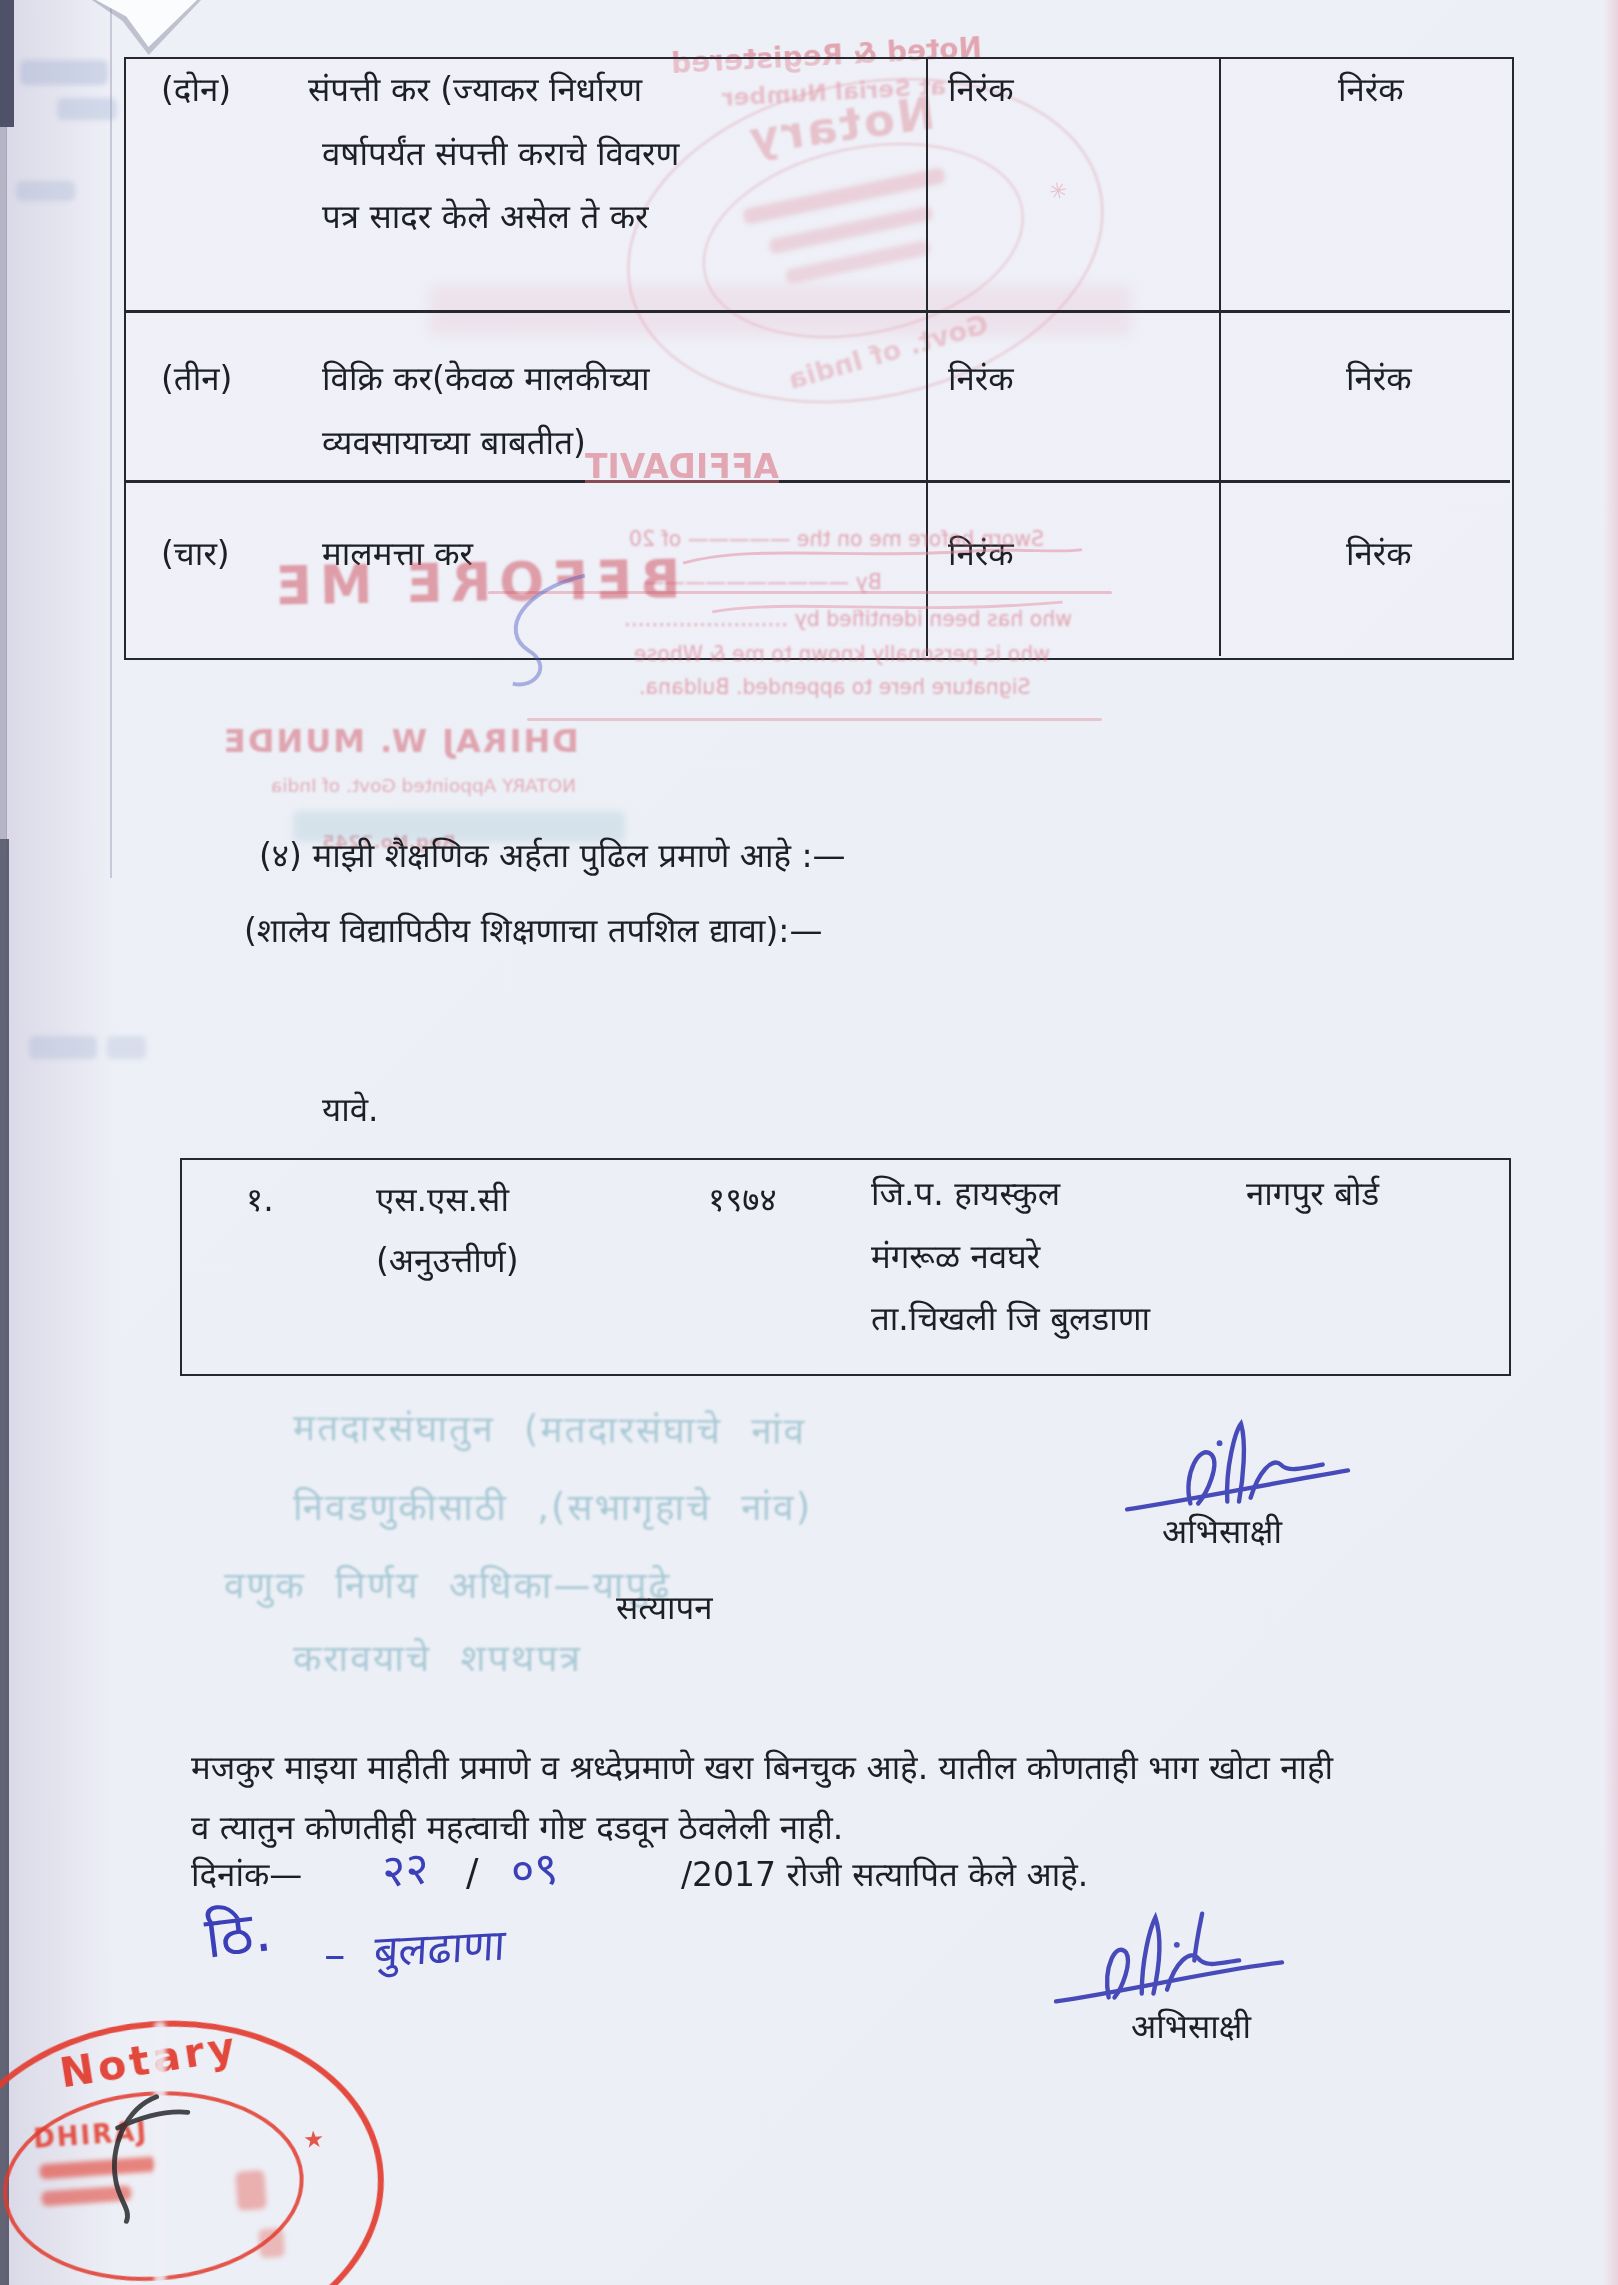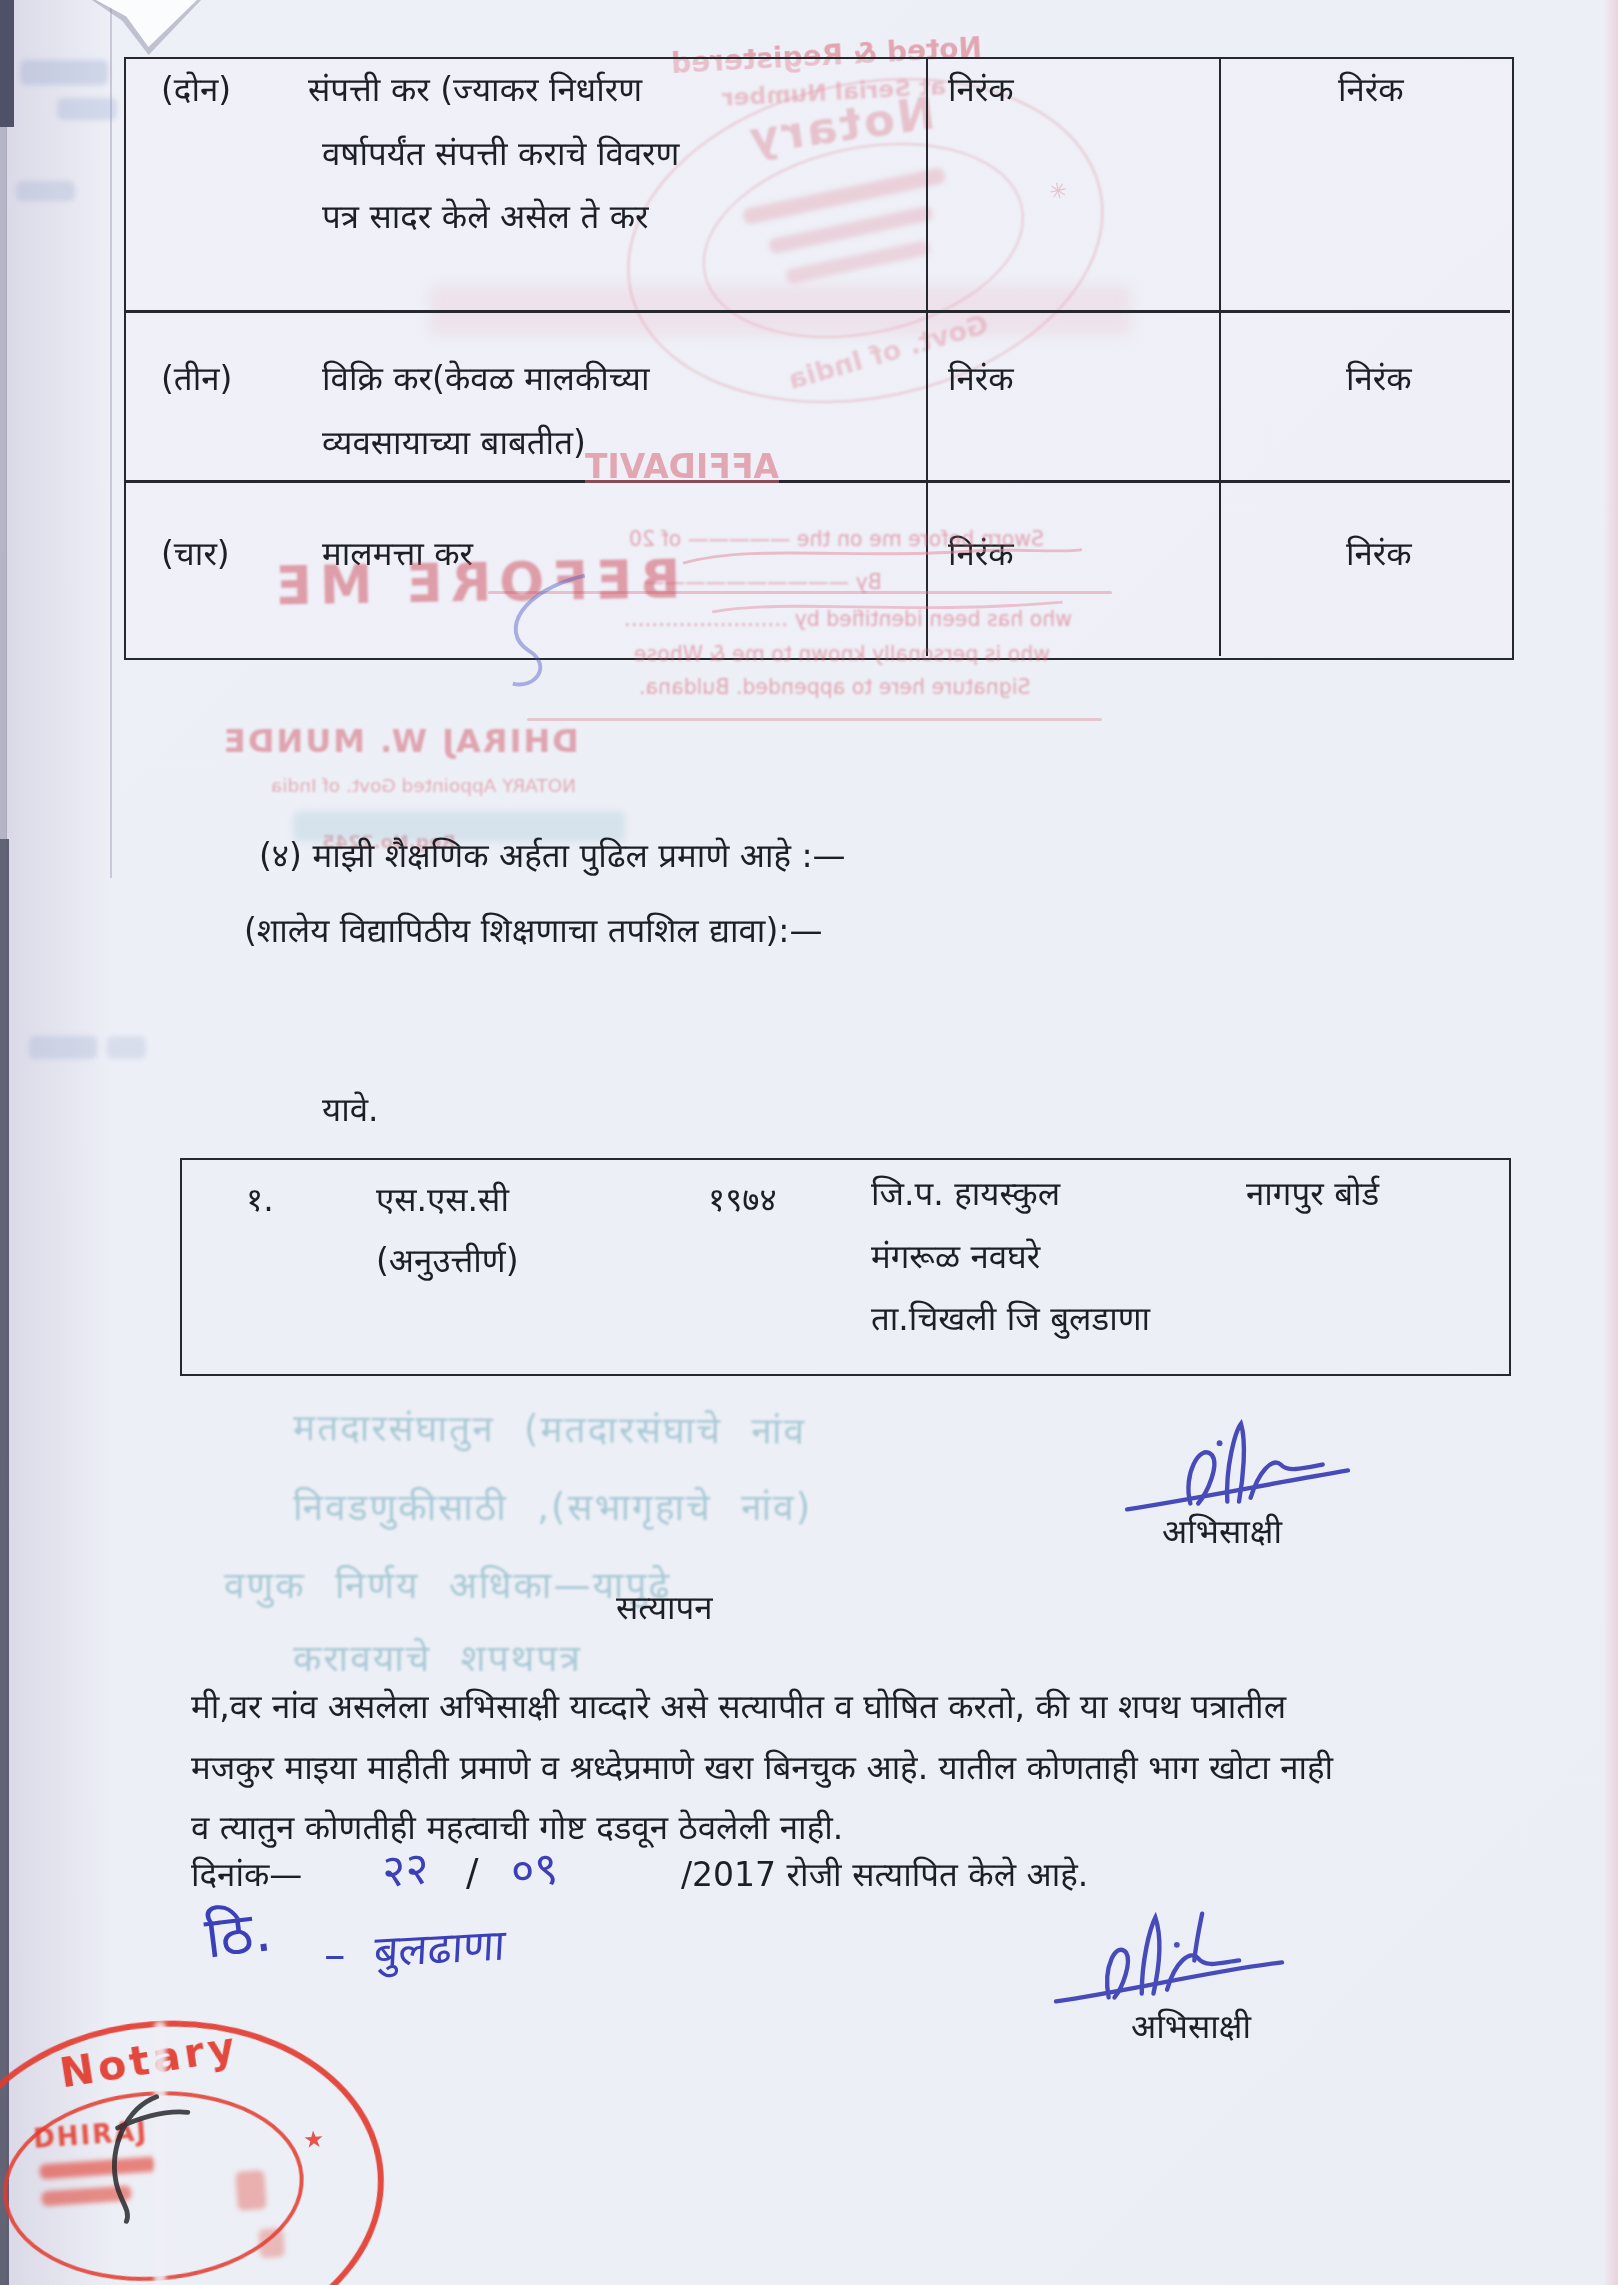--- a/index.html
+++ b/index.html
@@ -129,21 +129,20 @@
       <path d="M5,98 C70,88 150,72 232,58"></path>
       <path d="M70,92 C62,62 80,30 92,42 C100,52 88,80 78,92"></path>
       <path d="M108,90 C106,55 116,18 122,10 C128,30 124,68 120,90"></path>
       <path d="M132,86 C140,60 154,44 163,52 C170,60 186,56 206,52"></path>
     </g>
     <circle cx="100" cy="30" r="3" fill="#3a3eb5" opacity=".9"></circle>
   </svg>
   <div class="t" style="left:1162px;top:1512px;">अभिसाक्षी</div>
 
   <div class="t" style="left:616px;top:1588px;">सत्यापन</div>
-  <div class="t" style="left:191px;top:1687px;">मी,वर नांव असलेला अभिसाक्षी याव्दारे असे सत्यापीत व घोषित करतो, की या शपथ पत्रातील</div>
   <div class="t" style="left:191px;top:1748px;">मजकुर माइया माहीती प्रमाणे व श्रध्देप्रमाणे खरा बिनचुक आहे. यातील कोणताही भाग खोटा नाही</div>
   <div class="t" style="left:191px;top:1808px;">व त्यातुन कोणतीही महत्वाची गोष्ट दडवून ठेवलेली नाही.</div>
 
   <div class="t" style="left:191px;top:1855px;">दिनांक—</div>
   <div class="t blue" style="left:382px;top:1843px;font-size:45px;transform:rotate(-5deg);">२२</div>
   <div class="t" style="left:466px;top:1851px;font-size:37px;">/</div>
   <div class="t blue" style="left:511px;top:1843px;font-size:45px;transform:rotate(-4deg);">०९</div>
   <div class="t" style="left:681px;top:1855px;">/2017 रोजी सत्यापित केले आहे.</div>
 
   <div class="t blue" style="left:205px;top:1900px;font-size:57px;transform:rotate(-7deg);">ठि.</div>

